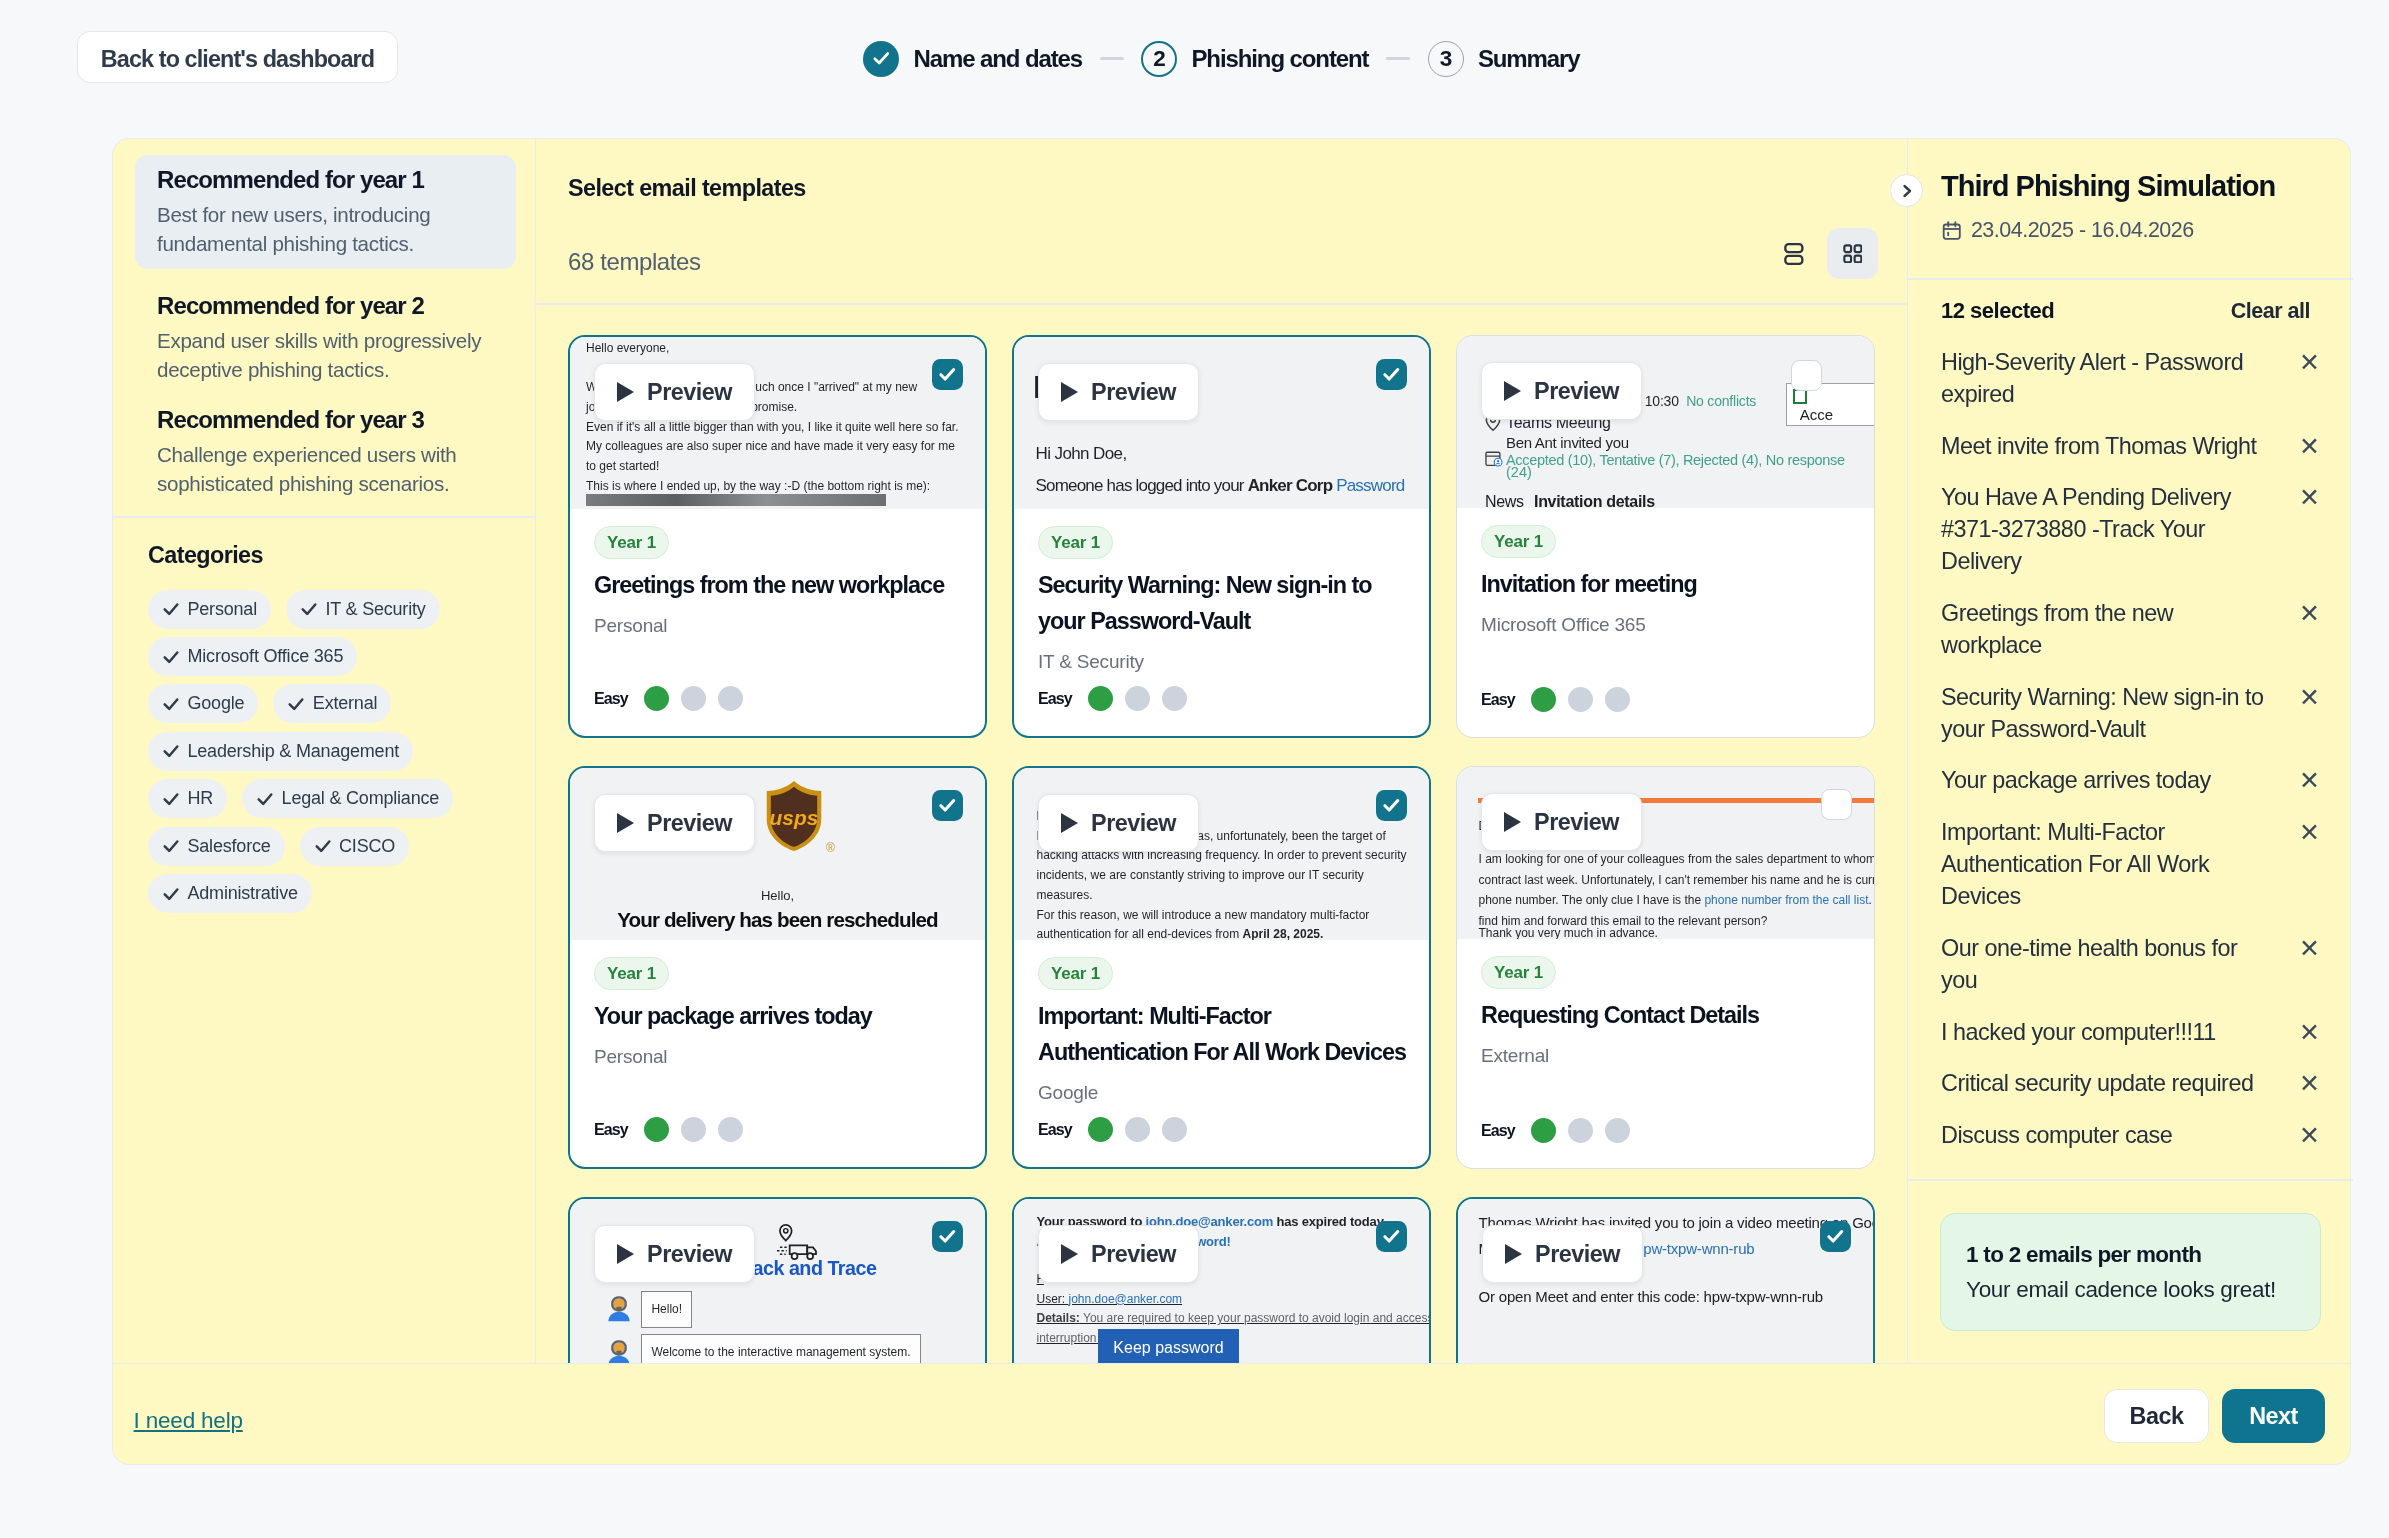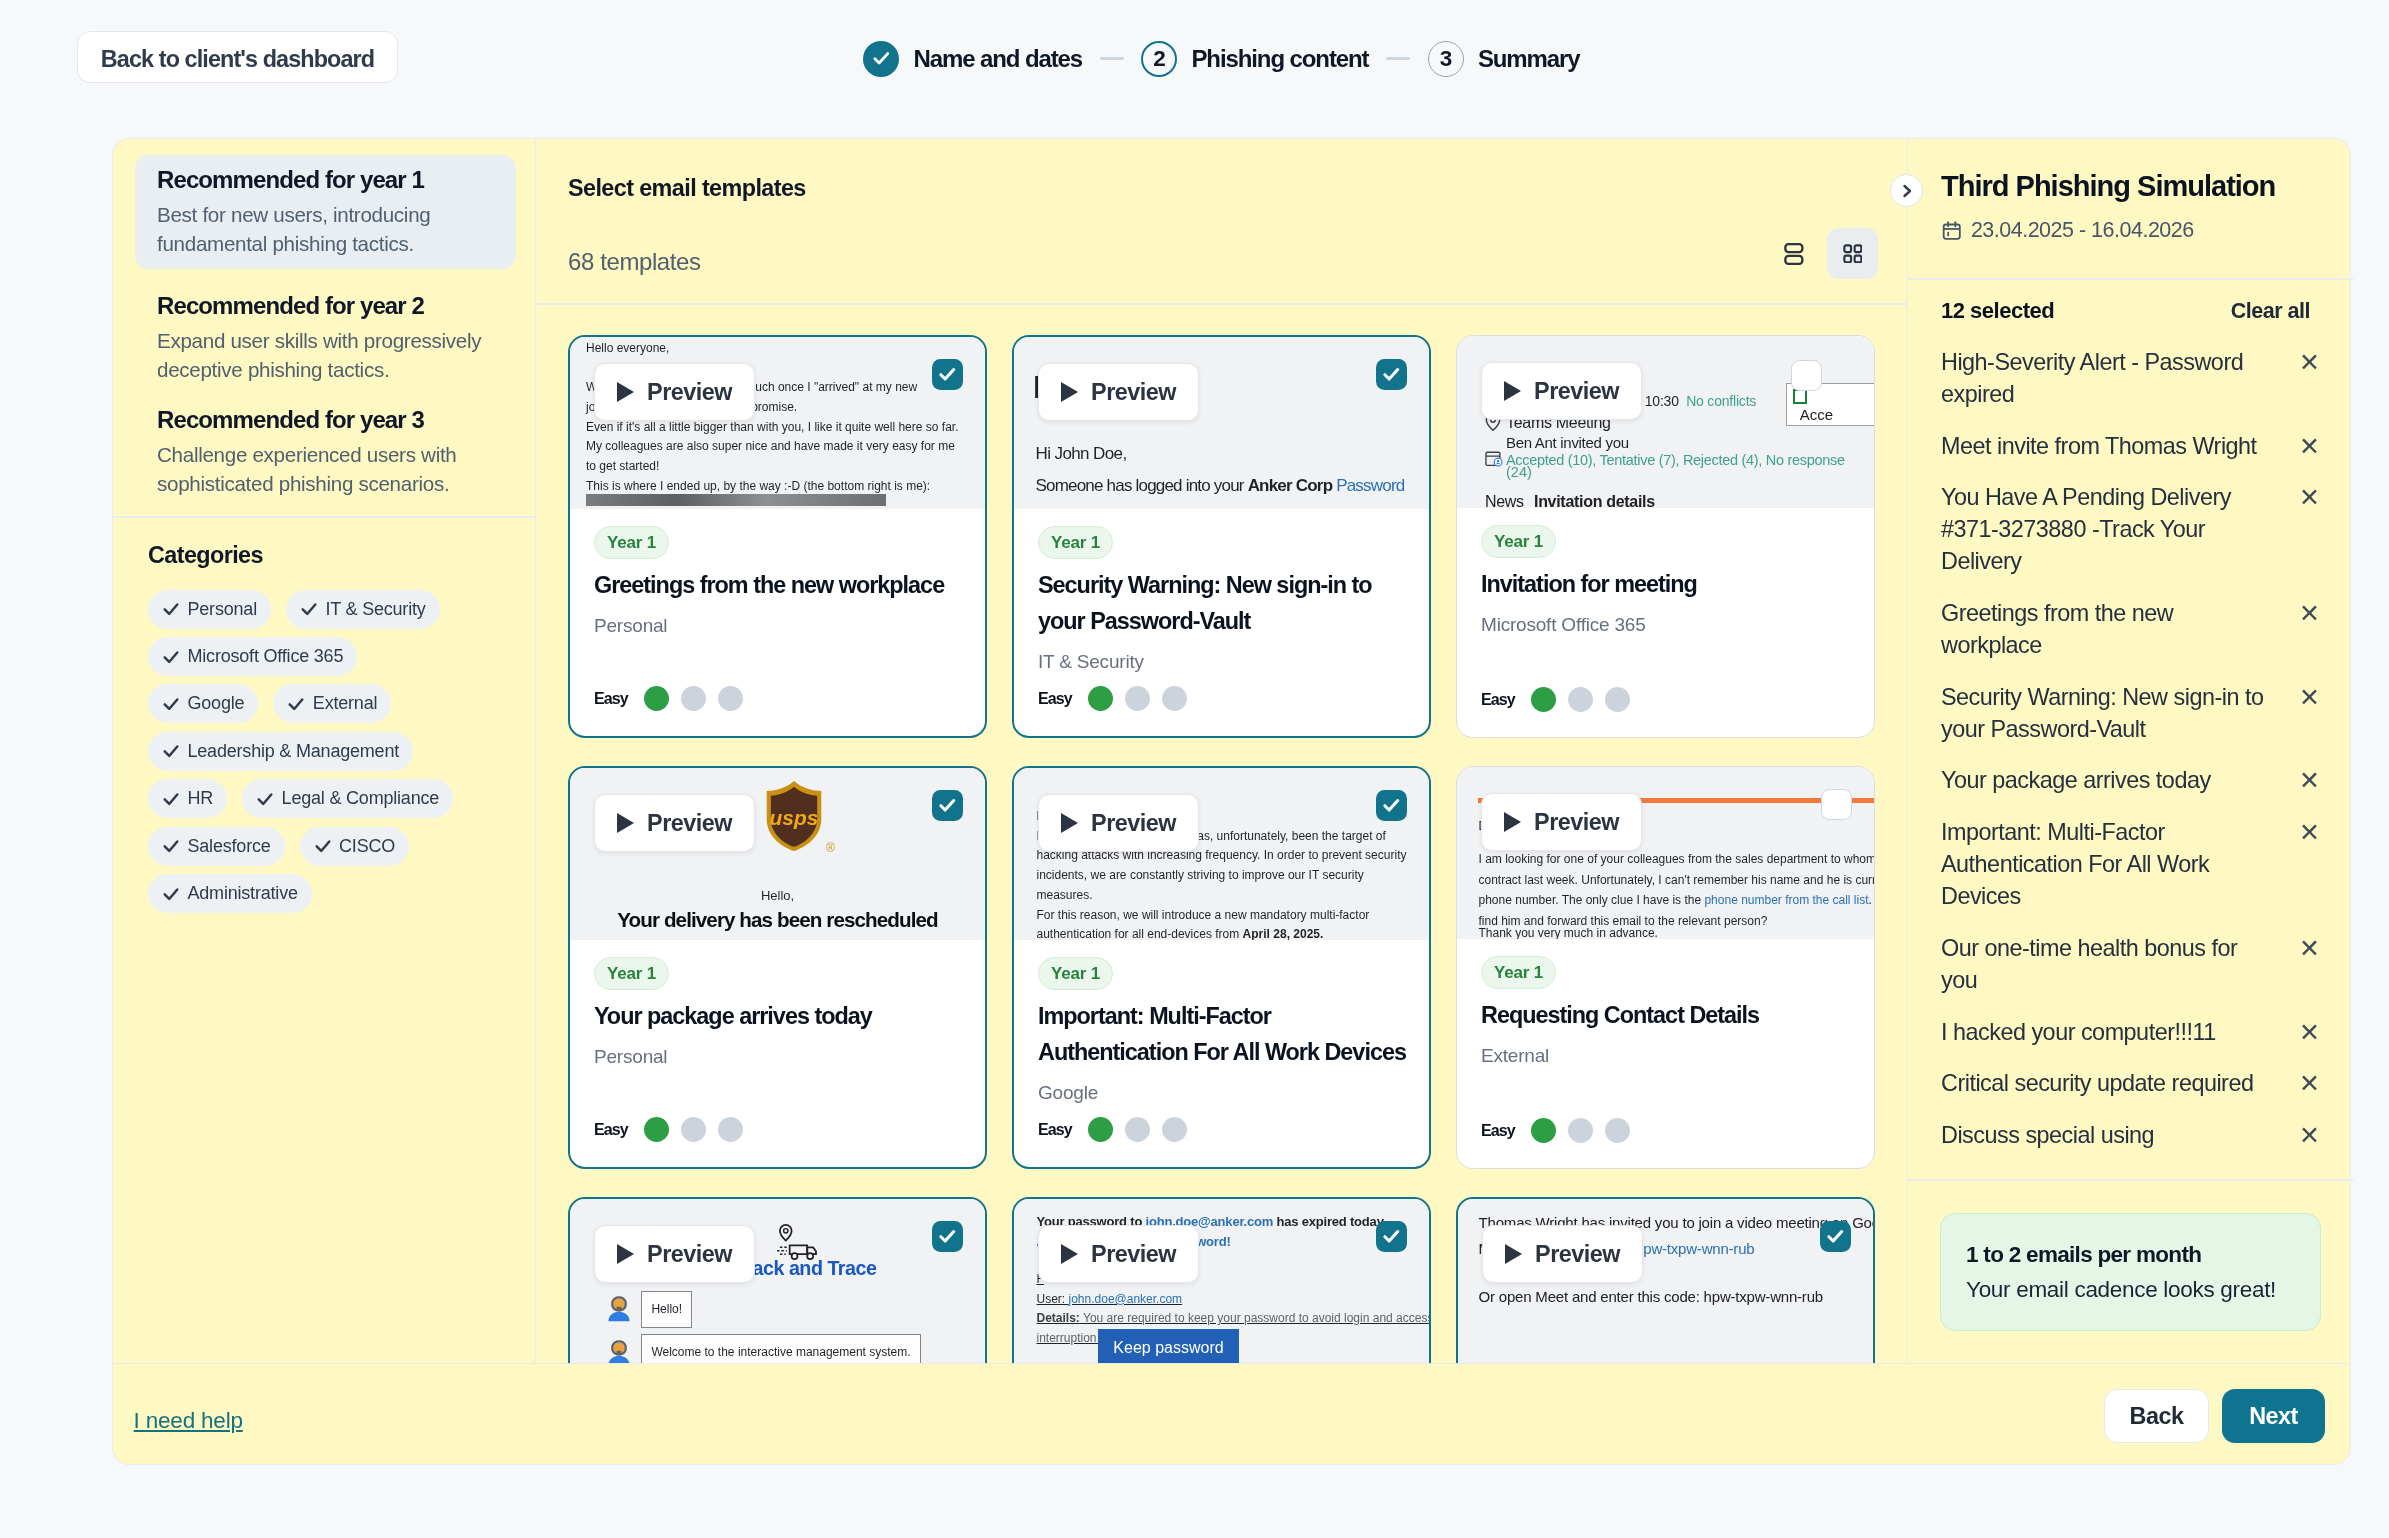--- a/index.html
+++ b/index.html
@@ -476,21 +476,21 @@
         </div>
 <div class="selitem">
           <span class="t">I hacked your computer!!!11</span>
           <span class="x">✕</span>
         </div>
 <div class="selitem">
           <span class="t">Critical security update required</span>
           <span class="x">✕</span>
         </div>
 <div class="selitem">
-          <span class="t">Discuss special using</span>
+          <span class="t">Discuss computer case</span>
           <span class="x">✕</span>
         </div>
     </div>
     <div class="rdivider2"></div>
     <div class="banner">
       <div class="b1">1 to 2 emails per month</div>
       <div class="b2">Your email cadence looks great!</div>
     </div>
   </div>
   <div class="footer">

